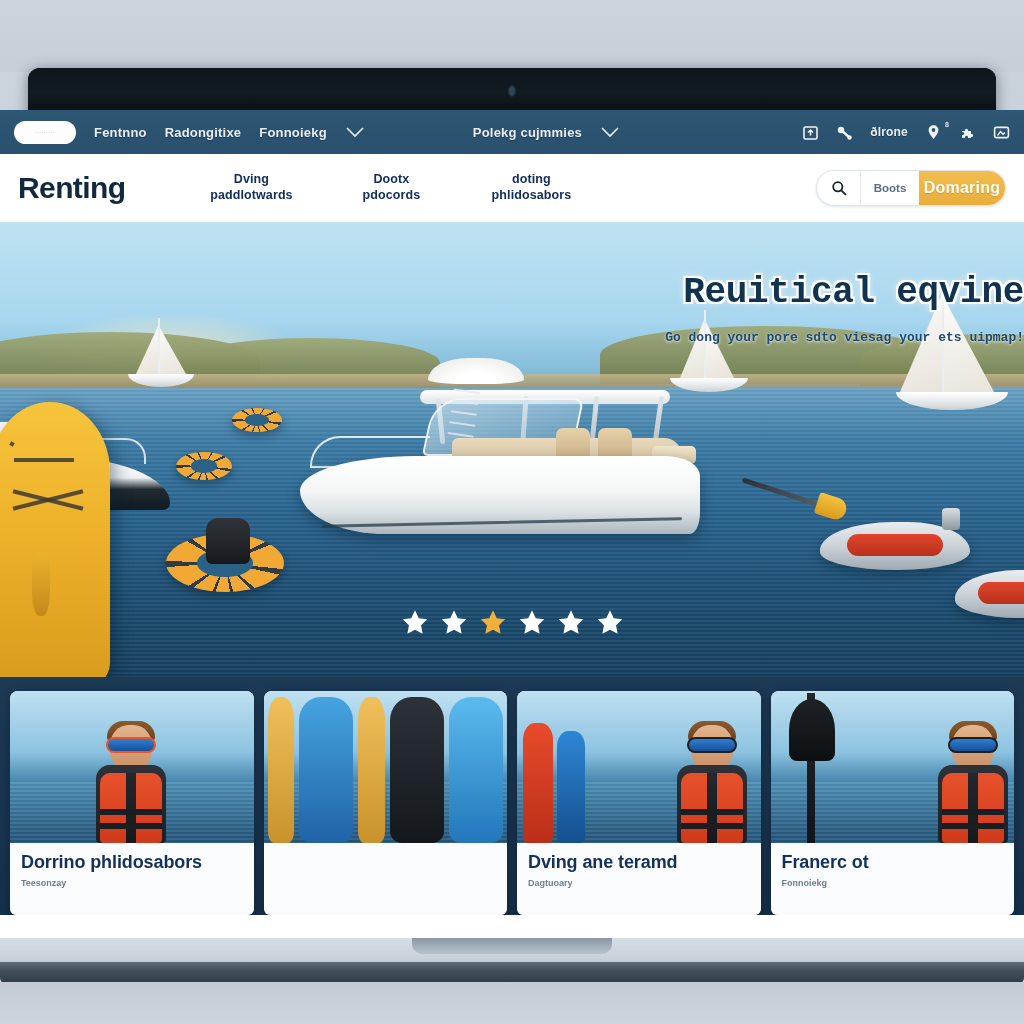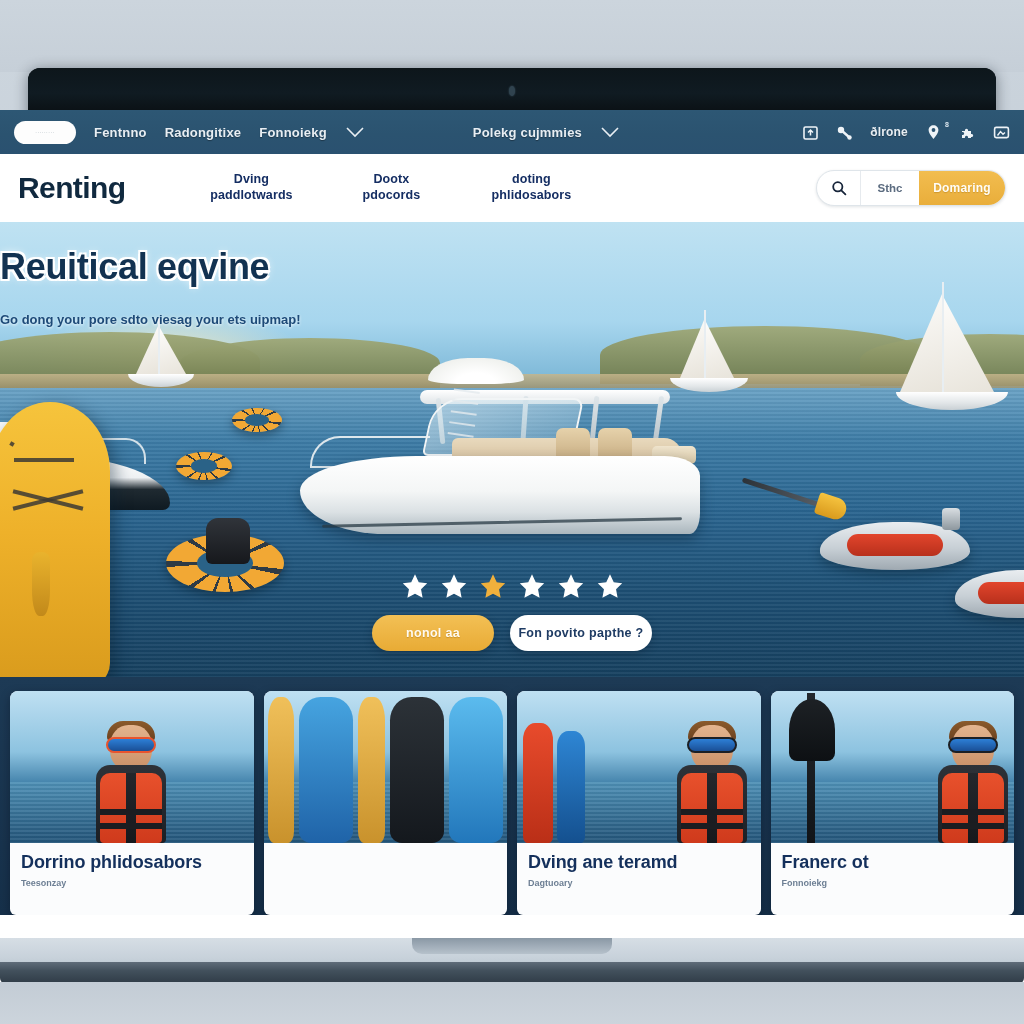--- a/index.html
+++ b/index.html
@@ -121,21 +121,21 @@
   }
   .search-icon-box svg { width:16px; height:16px; color:#17253a; }
   .search-text {
     flex:1; text-align:center; font-size:11.5px;
     color:#5c6c80; font-weight:600; filter:blur(.3px);
   }
   .search-cta {
     width:86px; height:100%;
     background:linear-gradient(180deg,#f2bd4f 0%,#e9ae3b 100%);
     display:flex; align-items:center; justify-content:center;
-    color:#fffdf7; font-size:12px; font-weight:700;
+    color:#fffdf7; font-size:16px; font-weight:700;
     letter-spacing:.2px; filter:blur(.25px);
     text-shadow:0 1px 1px rgba(150,100,10,.35);
   }
 
   
   .hero {
     position:relative; height:455px; width:100%;
     overflow:hidden;
     background:linear-gradient(180deg,#bfe2f2 0%,#a7d6ee 22%,#7fb9d8 34%,#2f6f9e 48%,#1f5680 68%,#17425f 100%);
   }
@@ -161,32 +161,32 @@
   .water::after{
     content:""; position:absolute; inset:0;
     background:repeating-linear-gradient(180deg,rgba(255,255,255,.05) 0 2px,rgba(0,0,0,.04) 2px 4px);
   }
   .sunglow {
     position:absolute; left:30px; top:90px; width:280px; height:90px;
     background:radial-gradient(ellipse at center,rgba(255,238,190,.85),rgba(255,238,190,0) 70%);
   }
 
   .hero-title-wrap {
-    position:absolute; left:0; top:24px; width:100%;
-    text-align:left; z-index:6;
+    position:absolute; left:0; top:50px; width:100%;
+    text-align:right; z-index:6;font-family:Liberation Mono, monospace;
   }
   .hero-title {
     font-size:36px; font-weight:800; color:#123251;
     letter-spacing:-.3px;
     text-shadow: -2px -2px 0 #fff, 2px -2px 0 #fff, -2px 2px 0 #fff, 2px 2px 0 #fff,
                  0 0 9px rgba(255,255,255,.95);
     filter: blur(.3px);
   }
   .hero-sub {
-    margin-top:24px; font-size:13px; font-weight:600; color:#1d4a78;
+    margin-top:17px; font-size:13px; font-weight:600; color:#1d4a78;
     text-shadow:0 1px 3px rgba(255,255,255,.9);
     filter: blur(.35px);
   }
 
   
   .sailboat { position:absolute; }
   .sb-mast { position:absolute; width:2px; background:#e8eef2; }
   .sb-sail {
     position:absolute;
     background:linear-gradient(160deg,#fdfcfa 0%,#e8e4db 100%);
@@ -521,21 +521,21 @@
           </div>
         </div>
 
         <div class="search-pill">
           <div class="search-icon-box">
             <svg viewBox="0 0 16 16">
                 <circle cx="6.8" cy="6.8" r="4.6" fill="none" stroke="currentColor" stroke-width="1.8"></circle>
                 <path d="M10.3 10.3 L14.4 14.4" stroke="currentColor" stroke-width="1.8" stroke-linecap="round"></path>
               </svg>
           </div>
-          <div class="search-text">Sthc</div>
+          <div class="search-text">Boots</div>
           <div class="search-cta">Domaring</div>
         </div>
       </div>
 
       <div class="hero">
         <div class="sunglow"></div>
         <div class="hill h1"></div>
         <div class="hill h2"></div>
         <div class="hill h3"></div>
         <div class="hill h4"></div>
@@ -646,24 +646,20 @@
                 <svg viewBox="0 0 24 24">
                   <path d="M12 1.8l3.1 6.6 7 .9-5.1 4.9 1.3 7.1L12 17.9 5.7 21.3 7 14.2 1.9 9.3l7-.9z" fill="#ffffff"></path>
                 </svg>
               </span>
             <span class="star">
                 <svg viewBox="0 0 24 24">
                   <path d="M12 1.8l3.1 6.6 7 .9-5.1 4.9 1.3 7.1L12 17.9 5.7 21.3 7 14.2 1.9 9.3l7-.9z" fill="#ffffff"></path>
                 </svg>
               </span>
           </div>
-          <div class="btn-row">
-            <div class="btn btn-primary">nonol aa</div>
-            <div class="btn btn-ghost">Fon povito papthe ?</div>
-          </div>
         </div>
       </div>
 
       <div class="strip">
 
         <div class="card">
           <div class="card-img">
             <div class="sea"></div>
             <div class="diver">
               <div class="hair"></div>

